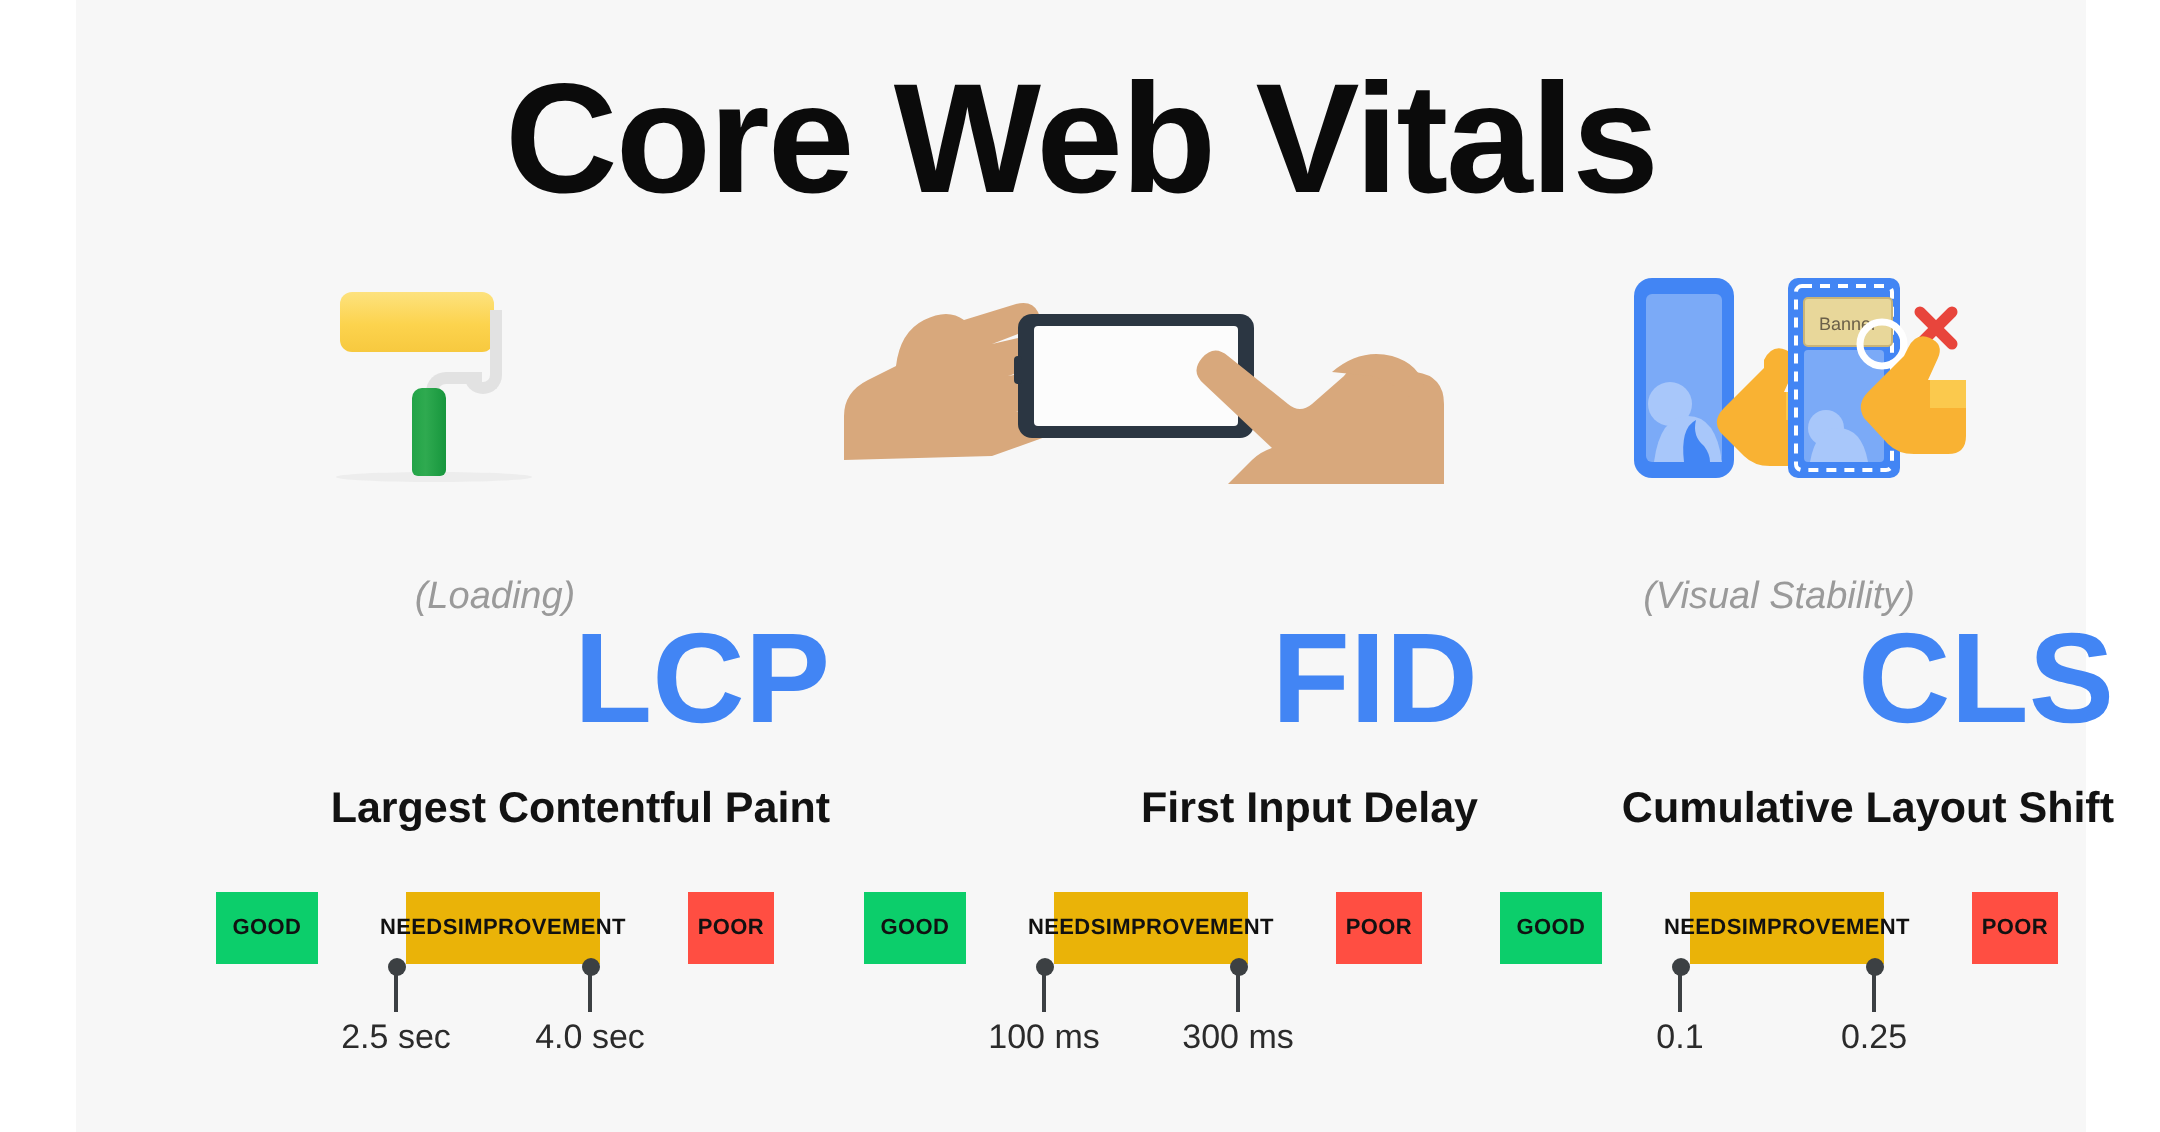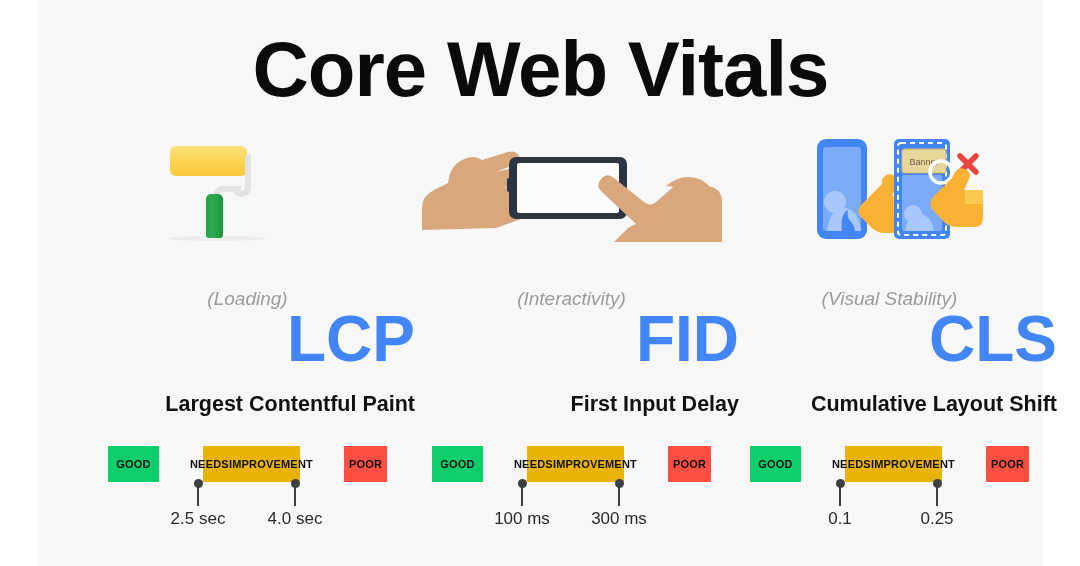--- a/index.html
+++ b/index.html
@@ -257,21 +257,20 @@
         <rect x="105" y="27" width="118" height="62" rx="7" fill="#2b3642"></rect>
         <rect x="113" y="33" width="102" height="50" rx="2" fill="#fcfcfc"></rect>
         <rect x="103" y="48" width="4" height="14" rx="2" fill="#2b3642"></rect>
 
         <path d="M318 112 L318 72 Q318 58 304 56 L282 53 Q272 52 268 58
                  L252 72 Q246 77 240 72 L210 48 Q203 42 197 49 Q191 56 198 62
                  L232 94 Q226 96 222 100 L210 112 Z" fill="#d8a87c"></path>
         <path d="M262 56 Q276 44 292 48 Q306 52 308 64 L308 76 Q296 62 282 58 Z" fill="#d8a87c"></path>
       </svg>
     </div>
-    <div class="category">(Interactivity)</div>
     <div class="acronym">FID</div>
     <div class="fullname">First Input Delay</div>
     <div class="bar-wrap">
       <div class="bar">
         <div class="seg seg-good">GOOD</div>
         <div class="seg seg-ni">
           <span>NEEDS</span>
             <br>
           <span>IMPROVEMENT</span>
         </div>

